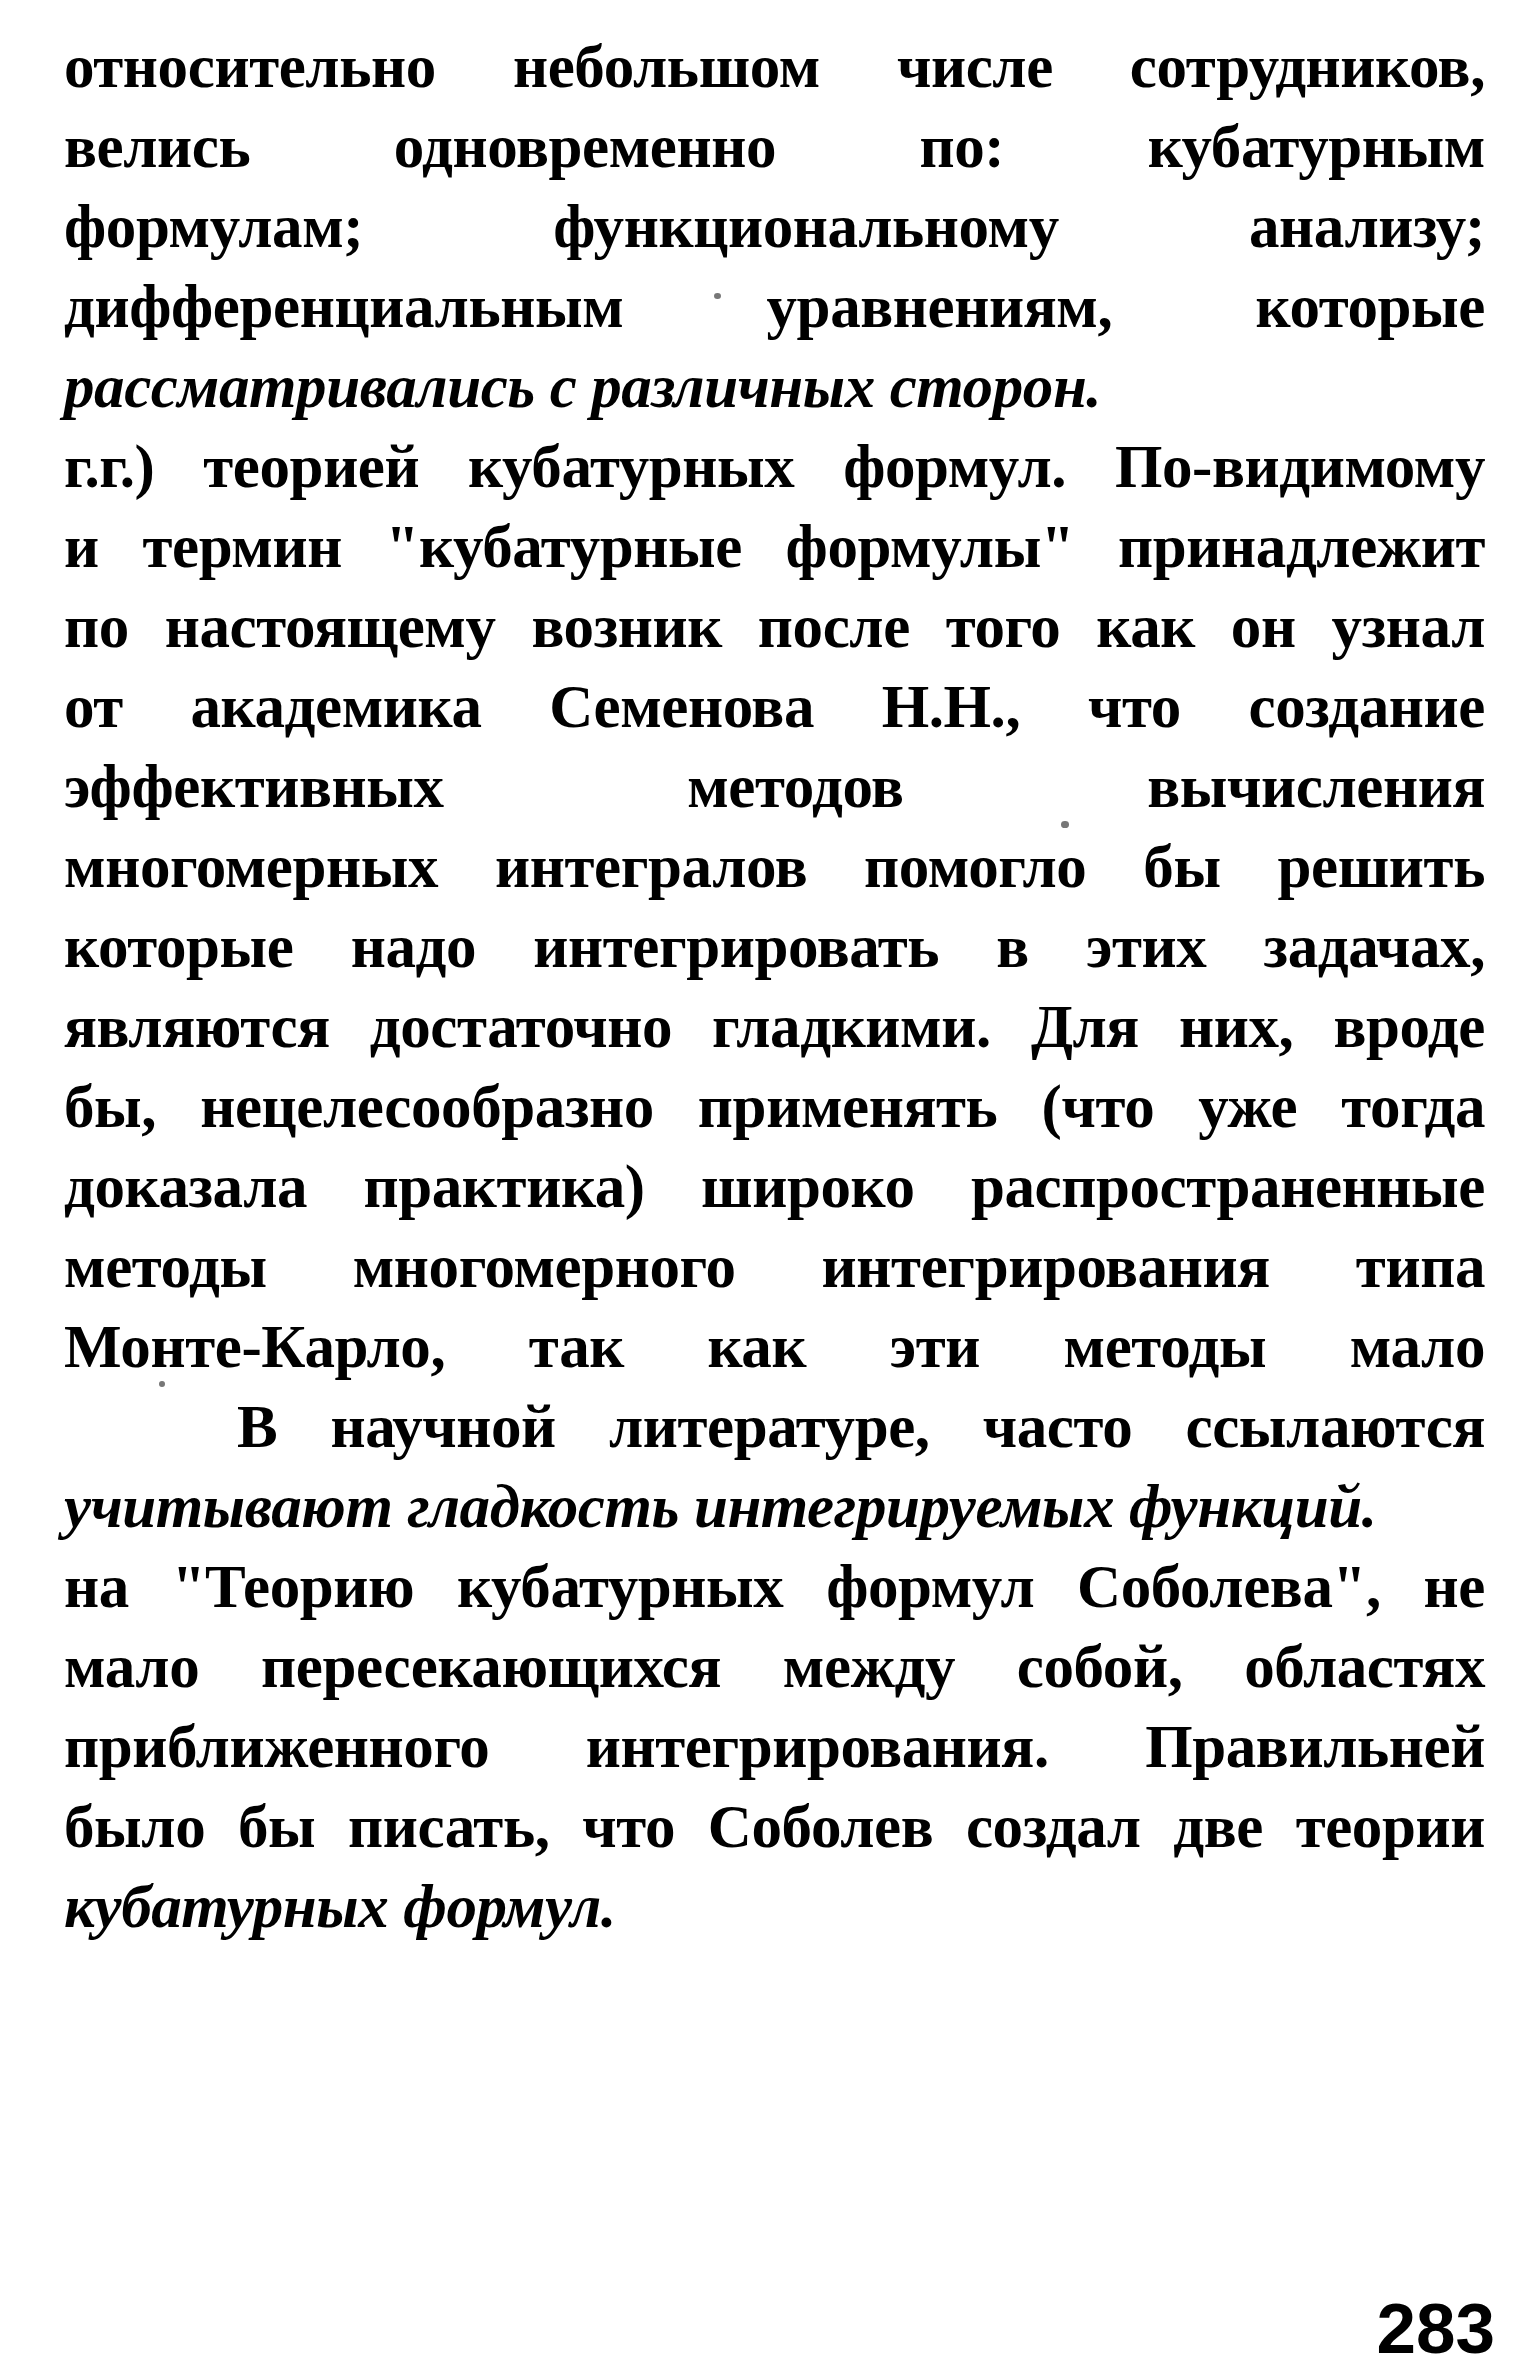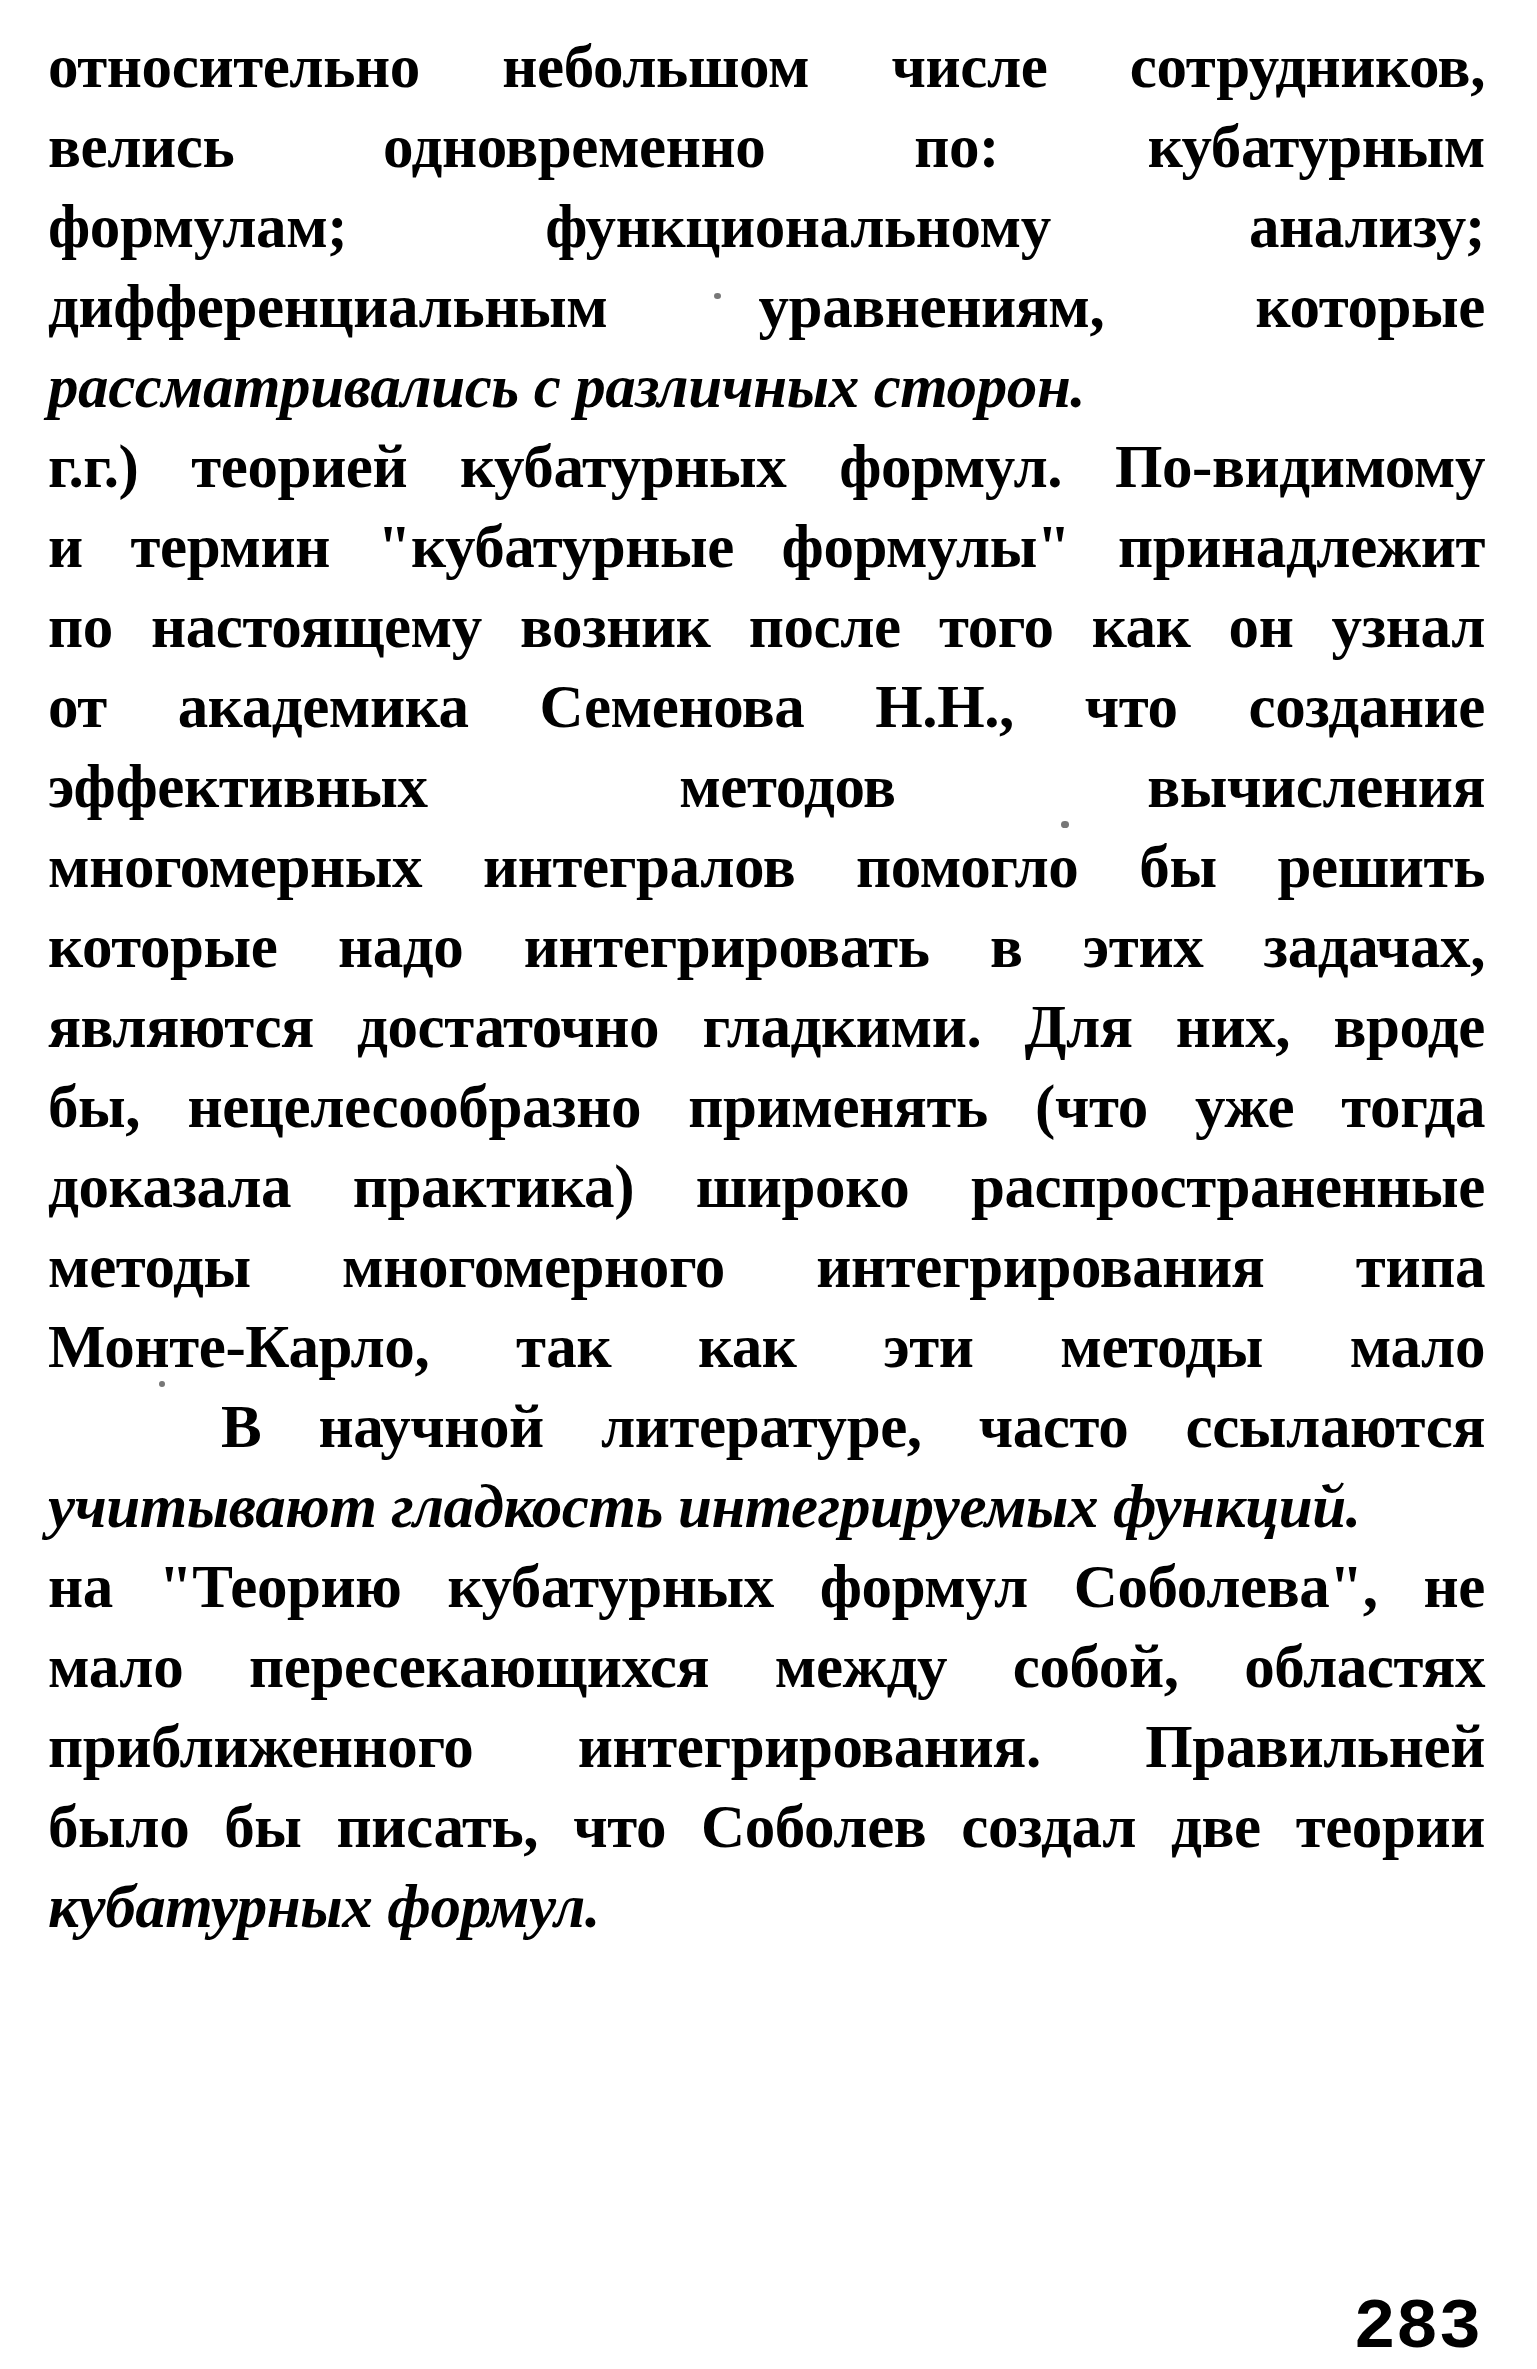--- a/index.html
+++ b/index.html
@@ -12,44 +12,44 @@
     width: 1537px;
     height: 2369px;
     background: #ffffff;
     overflow: hidden;
     font-family: "Liberation Serif", "DejaVu Serif", serif;
     font-weight: 700;
     color: #000000;
   }
   .text-body {
     position: absolute;
-    left: 48px;
+    left: 64px;
     right: 52px;
     top: 27px;
   }
   .line {
     font-size: 61px;
     line-height: 80px;
     letter-spacing: -0.4px;
     text-align: justify;
     text-align-last: justify;
     white-space: normal;
   }
   .line.indent {
     text-indent: 173px;
   }
   .line.para-end {
     text-align-last: left;
     font-style: italic;
   }
   .page-number {
     position: absolute;
-    right: 56px;
+    right: 42px;
     top: 2298px;
-    font-family: Liberation Mono, monospace;
+    font-family: Liberation Sans, sans-serif;
     font-weight: 700;
     font-size: 71px;
     line-height: 61px;
     color: #000000;
   }
   .speck {
     position: absolute;
     background: #777777;
     border-radius: 50%;
   }

